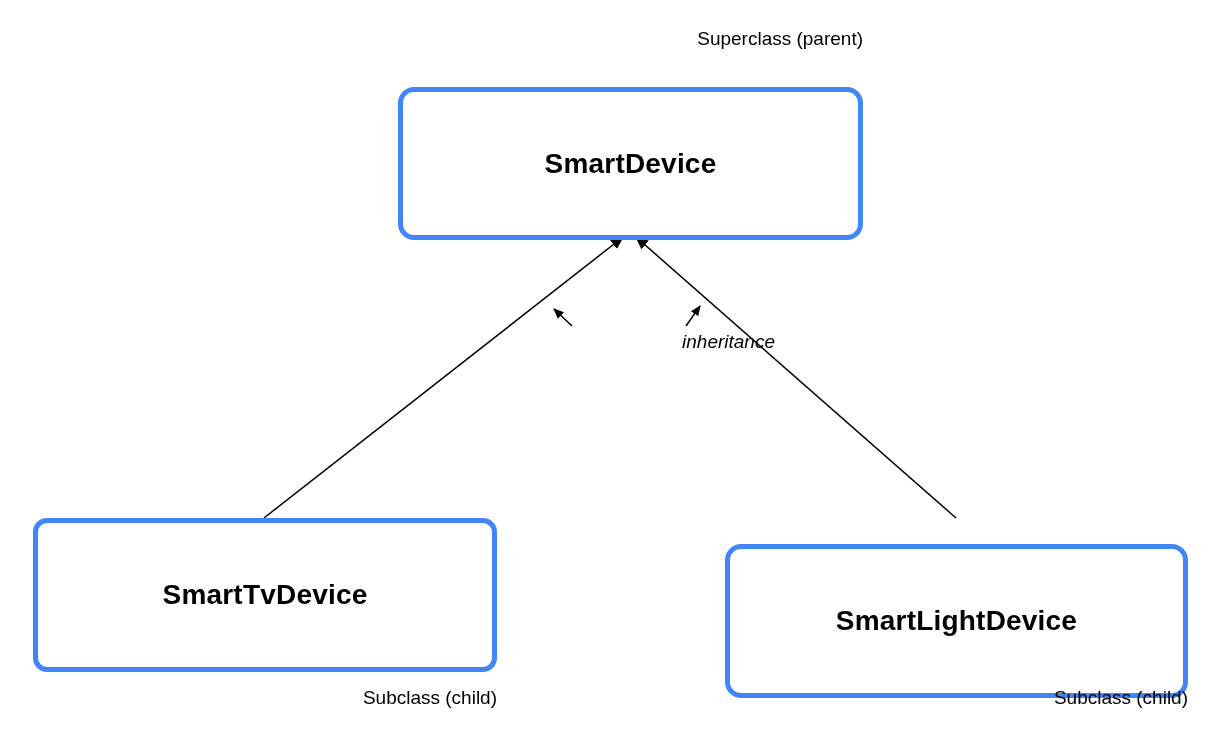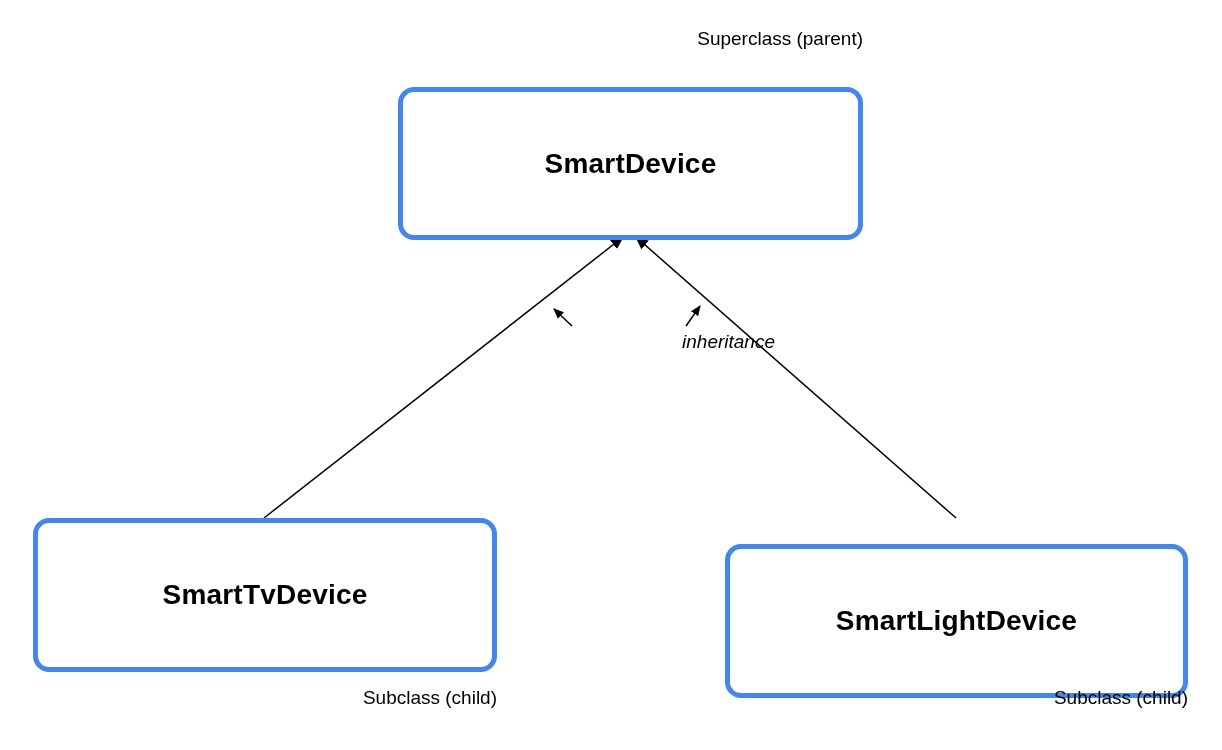--- a/index.html
+++ b/index.html
@@ -37,21 +37,21 @@
     align-items: center;
     justify-content: center;
   }
   .class-box .class-name {
     font-size: 28px;
     font-weight: 700;
     letter-spacing: 0.2px;
     color: var(--text);
   }
   .box-superclass { left: 398px; top: 79px;  width: 465px; height: 153px; margin-top: 8px; }
-  .box-subclass-left  { left: 33px;  top: 518px; width: 464px; height: 154px; }
+  .box-subclass-left  { left: 33px;  top: 518px; width: 464px; height: 154px; border-radius: 14px; }
   .box-subclass-right { left: 725px; top: 518px; width: 463px; height: 154px; margin-top: 26px; }
   .diagram-label {
     position: absolute;
     font-size: 19px;
     font-weight: 400;
     color: var(--text);
     text-align: right;
   }
   .label-superclass { left: 398px; top: 28px;  width: 465px; }
   .label-inheritance { left: 545px; top: 331px; width: 230px; font-style: italic; }

